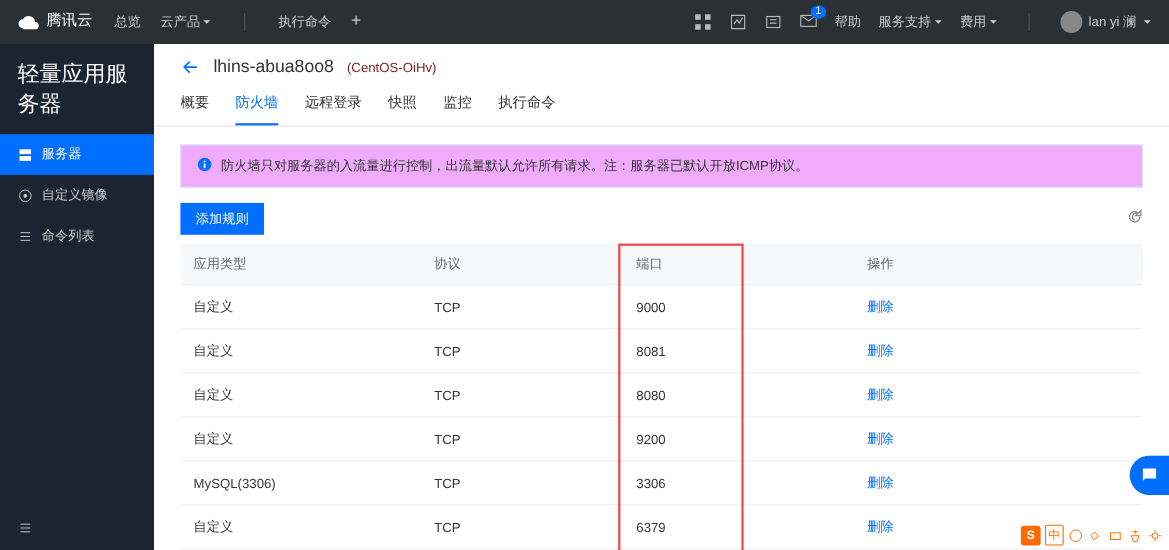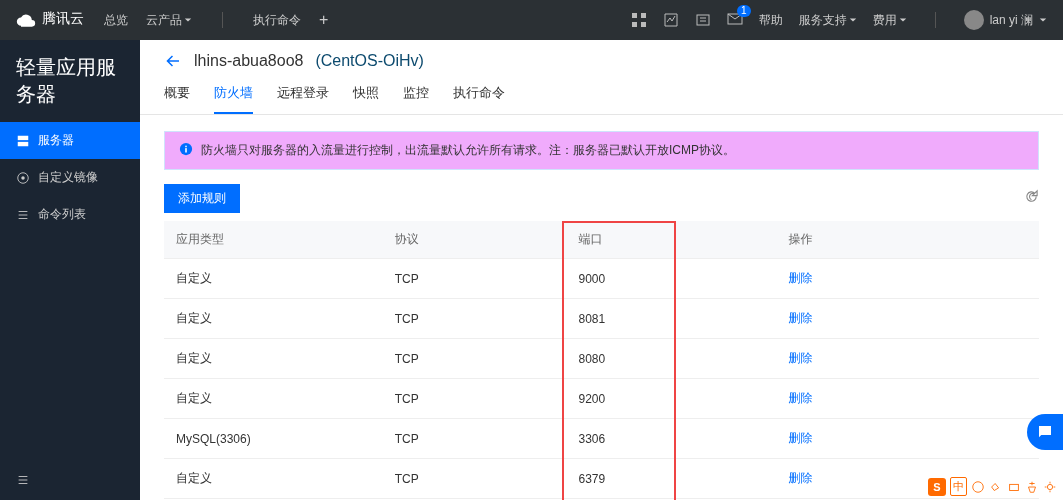--- a/index.html
+++ b/index.html
@@ -22,21 +22,21 @@
 .side{width:140px;background:#1b2532;color:#ccc;display:flex;flex-direction:column;font-size:12px}
 .side-title{color:#fff;font-size:20px;font-weight:500;padding:14px 16px}
 .side-item{padding:10px 16px;display:flex;align-items:center;gap:8px;cursor:pointer}
 .side-item.active{background:#006eff;color:#fff}
 .side-icon{width:14px;height:14px;fill:currentColor}
 .side-bottom{margin-top:auto;padding:10px 16px}
 .main{flex:1;background:#fff;display:flex;flex-direction:column;overflow:hidden}
 .header{padding:12px 24px 0;display:flex;align-items:center;gap:12px}
 .back-arrow{width:18px;height:18px;fill:#006eff;cursor:pointer}
 .h-title{font-size:16px;color:#333;font-weight:500}
-.h-sub{font-size:16px;color:#0c4a6e}
+.h-sub{font-size:12px;color:#7f1d1d}
 .tabs{display:flex;gap:24px;padding:14px 24px 0;border-bottom:1px solid #e5e5e5;font-size:13px}
 .tab{padding-bottom:10px;cursor:pointer;color:#333}
 .tab.active{color:#006eff;border-bottom:2px solid #006eff;font-weight:500}
 .content{padding:16px 24px;flex:1;overflow:auto}
 .info-banner{background:#f0abfc;border:1px solid #cfe3fc;padding:10px 14px;font-size:12px;color:#333;display:flex;align-items:flex-start;gap:8px;margin-bottom:14px}
 .info-icon{width:14px;height:14px;fill:#006eff;flex-shrink:0}
 .toolbar{display:flex;align-items:center;margin-bottom:8px}
 .btn-primary{background:#006eff;color:#fff;border:none;padding:6px 14px;font-size:12px;cursor:pointer}
 .refresh{margin-left:auto;cursor:pointer}
 .refresh-icon{width:15px;height:15px;fill:#888}

